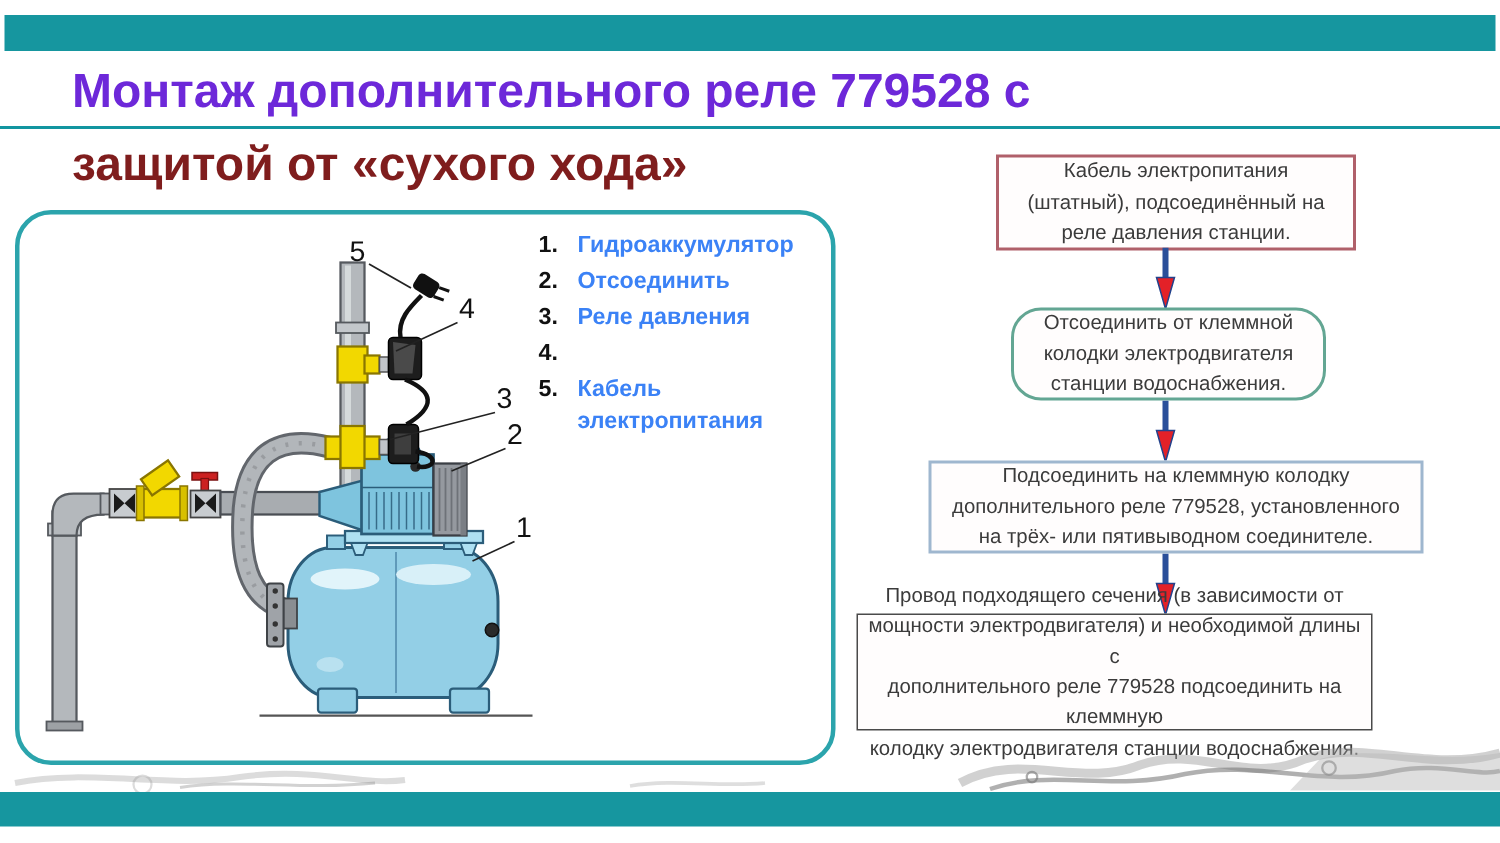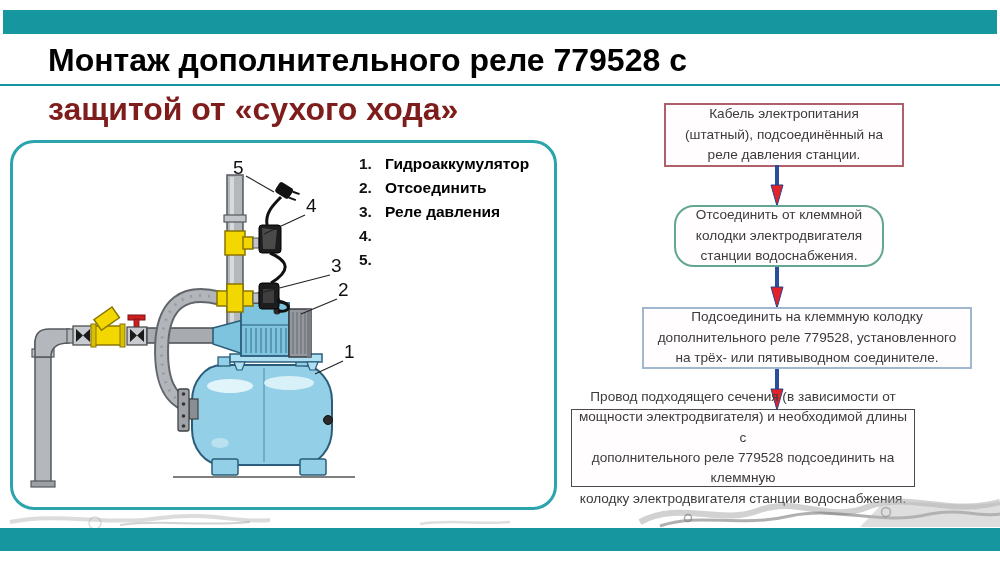--- a/index.html
+++ b/index.html
@@ -14,44 +14,44 @@
   .title-line.l2{top:91px;}
   .title-rule{position:absolute;left:0;right:0;top:84px;height:2px;}
   .panel{
     position:absolute;left:10px;top:140px;width:541px;height:364px;
     border:3px solid #2ba4ac;border-radius:24px;background:#fff;
   }
   .diagram-svg{position:absolute;left:2px;top:0;width:345px;height:360px;}
   .legend{position:absolute;left:346px;top:10px;width:190px;}
   .legend-item{display:flex;margin:0 0 3px 0;}
   .legend-num{width:26px;flex:0 0 26px;font-weight:bold;font-size:15.5px;line-height:21px;color:#111;}
-  .legend-label{font-weight:bold;font-size:15.5px;line-height:21px;color:#000000;white-space:pre-line;}
+  .legend-label{font-weight:bold;font-size:15.5px;line-height:21px;color:#3b82f6;white-space:pre-line;}
   .flow-step{
     position:absolute;background:#fffdfd;border:2px solid #888;
     color:#3b3b3b;font-size:13.6px;line-height:1.5;text-align:center;
     white-space:pre-line;display:flex;align-items:center;justify-content:center;
     box-sizing:border-box;padding:2px 4px;
   }
   .flow-step.s1{left:664px;top:103px;width:240px;height:64px;}
   .flow-step.s2{left:674px;top:205px;width:210px;height:62px;border-radius:20px;}
-  .flow-step.s3{left:642px;top:307px;width:330px;height:62px;}
+  .flow-step.s3{left:619px;top:307px;width:330px;height:62px;}
   .flow-step.s4{left:571px;top:409px;width:344px;height:78px;border-width:1.5px;}
   .flow-arrow{position:absolute;width:18px;height:42px;}
   .flow-arrow.a1{left:768px;top:165px;}
   .flow-arrow.a2{left:768px;top:267px;}
   .flow-arrow.a3{left:768px;top:369px;}
   .watermark-svg{position:absolute;left:0;top:494px;width:1000px;height:34px;pointer-events:none;}
   .bottom-bar{position:absolute;left:0;right:0;top:528px;height:23px;}
 </style>
 </head>
 <body>
 
 <div class="top-bar" style="background-color: rgb(22, 150, 159);"></div>
 
-<div class="title-line l1" style="color: #000000;">Монтаж дополнительного реле 779528 с</div>
+<div class="title-line l1" style="color: #6d28d9;">Монтаж дополнительного реле 779528 с</div>
 <div class="title-rule" style="background-color: rgb(18, 149, 160);"></div>
 <div class="title-line l2" style="color: #7f1d1d;">защитой от «сухого хода»</div>
 
 <div class="panel" style="border-color: rgb(43, 164, 172);">
 
   <svg class="diagram-svg" viewBox="0 0 345 360">
 
     <g>
       <rect x="20" y="198" width="16" height="142" fill="#b4b8bc" stroke="#55595e" stroke-width="1.5"></rect>
       <rect x="17" y="206" width="22" height="8" fill="#c3c7cb" stroke="#55595e" stroke-width="1.2"></rect>
@@ -214,20 +214,22 @@
     </div>
     <div class="legend-item">
       <span class="legend-num">3.</span>
       <span class="legend-label">Реле давления</span>
     </div>
     <div class="legend-item">
       <span class="legend-num">4.</span>
     </div>
     <div class="legend-item">
       <span class="legend-num">5.</span>
+      <span class="legend-label">Кабель
+электропитания</span>
     </div>
   </div>
 </div>
 
 <div class="flow-step s1" style="border-color: rgb(176, 96, 106);">Кабель электропитания
 (штатный), подсоединённый на
 реле давления станции.</div>
 <svg class="flow-arrow a1" viewBox="0 0 18 42">
   <line x1="9" y1="0" x2="9" y2="24" stroke-width="4" stroke="#2a4f9a"></line>
   <polygon points="3,20 15,20 9,41" stroke="#23428c" stroke-width="1" fill="#e32128"></polygon>

